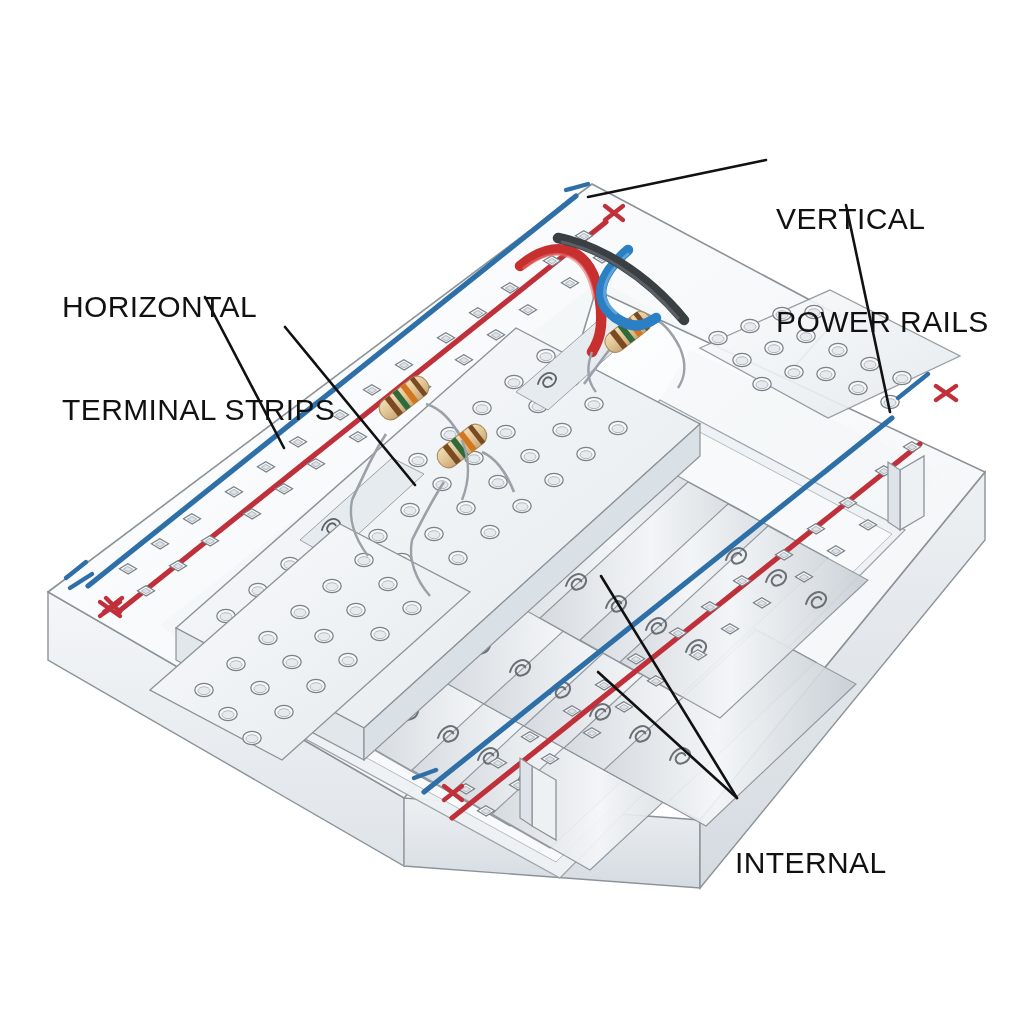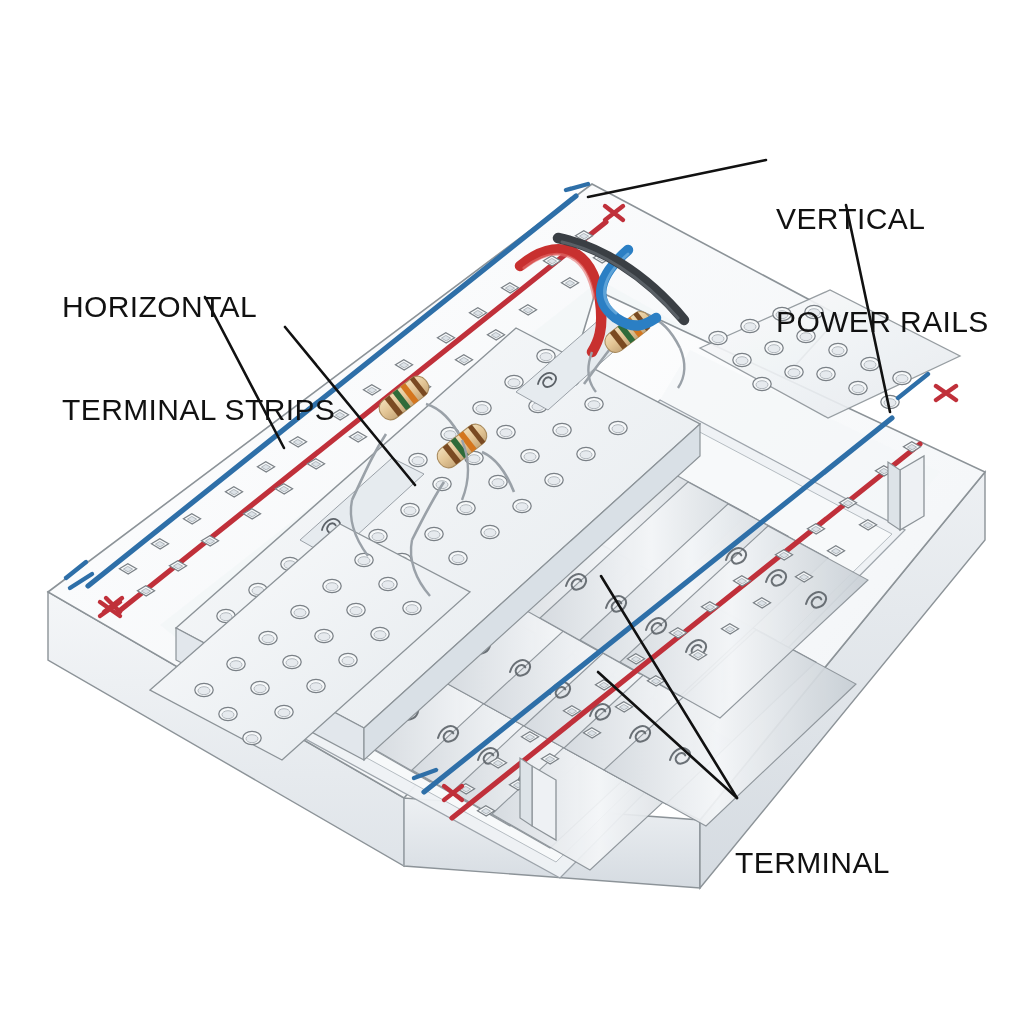--- a/index.html
+++ b/index.html
@@ -432,16 +432,16 @@
     <div>VERTICAL</div>
     <div>POWER RAILS</div>
   </div>
 
   <div class="callout lbl-horizontal-terminal-strips">
     <div>HORIZONTAL</div>
     <div>TERMINAL STRIPS</div>
   </div>
 
   <div class="callout lbl-internal-metal-clips">
-    <div>TERMINAL</div>
+    <div>INTERNAL</div>
   </div>
 
 </div>
 
 </body></html>

